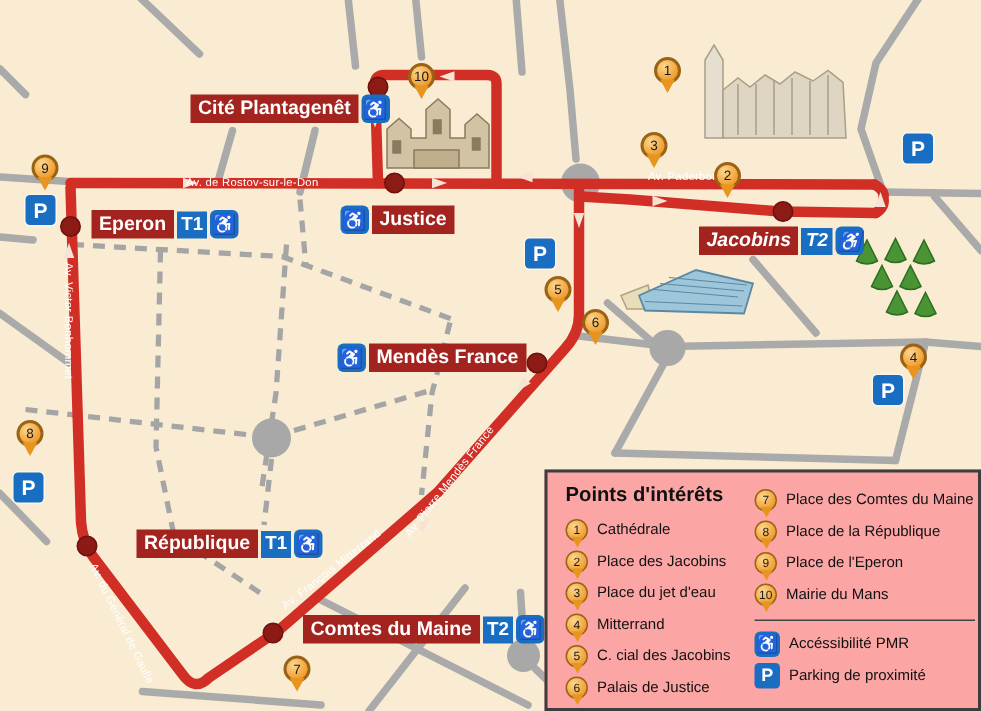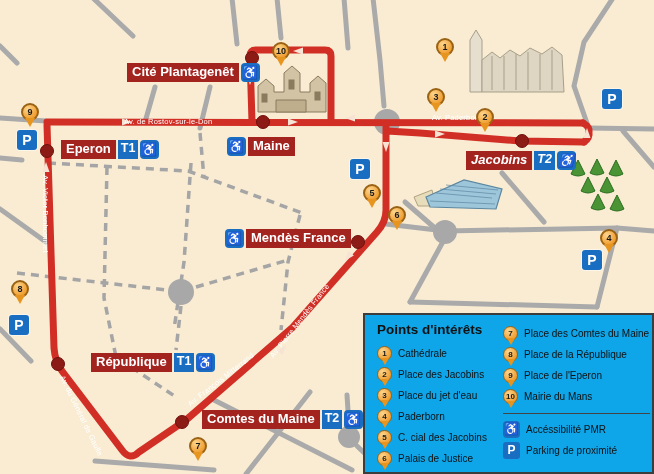--- a/index.html
+++ b/index.html
@@ -1,44 +1,44 @@
 <!DOCTYPE html>
 <html><head>
 <meta charset="utf-8">
 <style>
   html,body{margin:0;padding:0;background:#fff;}
   .stage{position:relative;width:654px;height:474px;overflow:hidden;
          background:#f9ecd3;font-family:"Liberation Sans",sans-serif;}
   svg.maplayer{position:absolute;left:0;top:0;}
   
-  .stop{position:absolute;display:flex;align-items:flex-start;gap:2px;z-index:30;}
+  .stop{position:absolute;display:flex;align-items:flex-end;gap:2px;z-index:30;}
   .stop-name{background:#a3231e;color:#fff;font-weight:bold;font-size:13px;
              padding:2px 5px 3px;white-space:nowrap;line-height:1.1;}
   .tbadge{background:#1a6ec2;color:#fff;font-weight:bold;font-size:12.5px;
           padding:2px 3px 3px;line-height:1.1;}
   .wc{background:#1a6ec2;color:#fff;font-size:13px;border-radius:4px;width:19px;height:19px;
       line-height:19px;text-align:center;flex:none;}
   
   .street{position:absolute;color:#fff;font-size:7.5px;white-space:nowrap;z-index:20;
           transform-origin:left top;letter-spacing:.2px;}
   
   .pin{position:absolute;width:18px;height:18px;border-radius:50%;
        background:radial-gradient(circle at 35% 30%,#fdd68f,#f09d2e 72%);
        border:2px solid #9a6214;box-sizing:border-box;display:flex;align-items:center;
-       justify-content:center;font-weight:bold;font-size:9px;color:#1a1a1a;z-index:40;}
+       justify-content:center;font-weight:normal;font-size:9px;color:#1a1a1a;z-index:40;}
   .pin::after{content:"";position:absolute;top:13px;left:50%;transform:translateX(-50%);
        border:5px solid transparent;border-top:9px solid #e8951f;}
   .lrow .pin{position:relative;flex:none;width:15px;height:15px;font-size:8px;border-width:1.5px;}
   .lrow .pin::after{top:11px;border:4px solid transparent;border-top:7px solid #e8951f;}
   
   .p-icon{position:absolute;width:20px;height:20px;background:#1a6ec2;color:#fff;font-weight:bold;
           text-align:center;line-height:20px;border-radius:3px;font-size:14px;z-index:25;
           box-shadow:0 0 0 1px rgba(255,255,255,.5);}
   
-  .legend{position:absolute;left:363px;top:313px;width:291px;height:161px;background:#0ea5e9;
+  .legend{position:absolute;left:363px;top:313px;width:291px;height:161px;background:#fca5a5;
           border:2px solid #3d3d3d;box-sizing:border-box;z-index:50;}
   .legend-title{position:absolute;left:12px;top:7px;font-size:13.5px;font-weight:bold;color:#111;}
   .lcol{position:absolute;display:flex;flex-direction:column;gap:6px;}
   .lcol-left{left:12px;top:31px;width:122px;}
   .lcol-right{left:138px;top:11px;width:150px;}
   .lrow{display:flex;align-items:center;gap:6px;height:15px;}
   .llabel{font-size:10px;color:#111;white-space:nowrap;}
   .lsep{border-top:1.5px solid #444;margin:3px 0 2px 0;width:147px;}
   .dash-icon{width:22px;height:4px;flex:none;
      background:repeating-linear-gradient(90deg,#8f8f8f 0 8px,transparent 8px 13px);}
@@ -175,21 +175,21 @@
     <span class="stop-name">Cité Plantagenêt</span>
     <span class="wc">♿</span>
   </div>
   <div class="stop" style="left:61px;top:140px;">
     <span class="stop-name">Eperon</span>
     <span class="tbadge">T1</span>
     <span class="wc">♿</span>
   </div>
   <div class="stop" style="left:227px;top:137px;">
     <span class="wc">♿</span>
-    <span class="stop-name">Maine</span>
+    <span class="stop-name">Justice</span>
   </div>
   <div class="stop" style="left:466px;top:151px;font-style:italic;">
     <span class="stop-name">Jacobins</span>
     <span class="tbadge">T2</span>
     <span class="wc">♿</span>
   </div>
   <div class="stop" style="left:225px;top:229px;">
     <span class="wc">♿</span>
     <span class="stop-name">Mendès France</span>
   </div>
@@ -231,21 +231,21 @@
       <div class="lrow">
         <span class="pin">2</span>
         <span class="llabel">Place des Jacobins</span>
       </div>
       <div class="lrow">
         <span class="pin">3</span>
         <span class="llabel">Place du jet d'eau</span>
       </div>
       <div class="lrow">
         <span class="pin">4</span>
-        <span class="llabel">Paderborn</span>
+        <span class="llabel">Mitterrand</span>
       </div>
       <div class="lrow">
         <span class="pin">5</span>
         <span class="llabel">C. cial des Jacobins</span>
       </div>
       <div class="lrow">
         <span class="pin">6</span>
         <span class="llabel">Palais de Justice</span>
       </div>
     </div>

